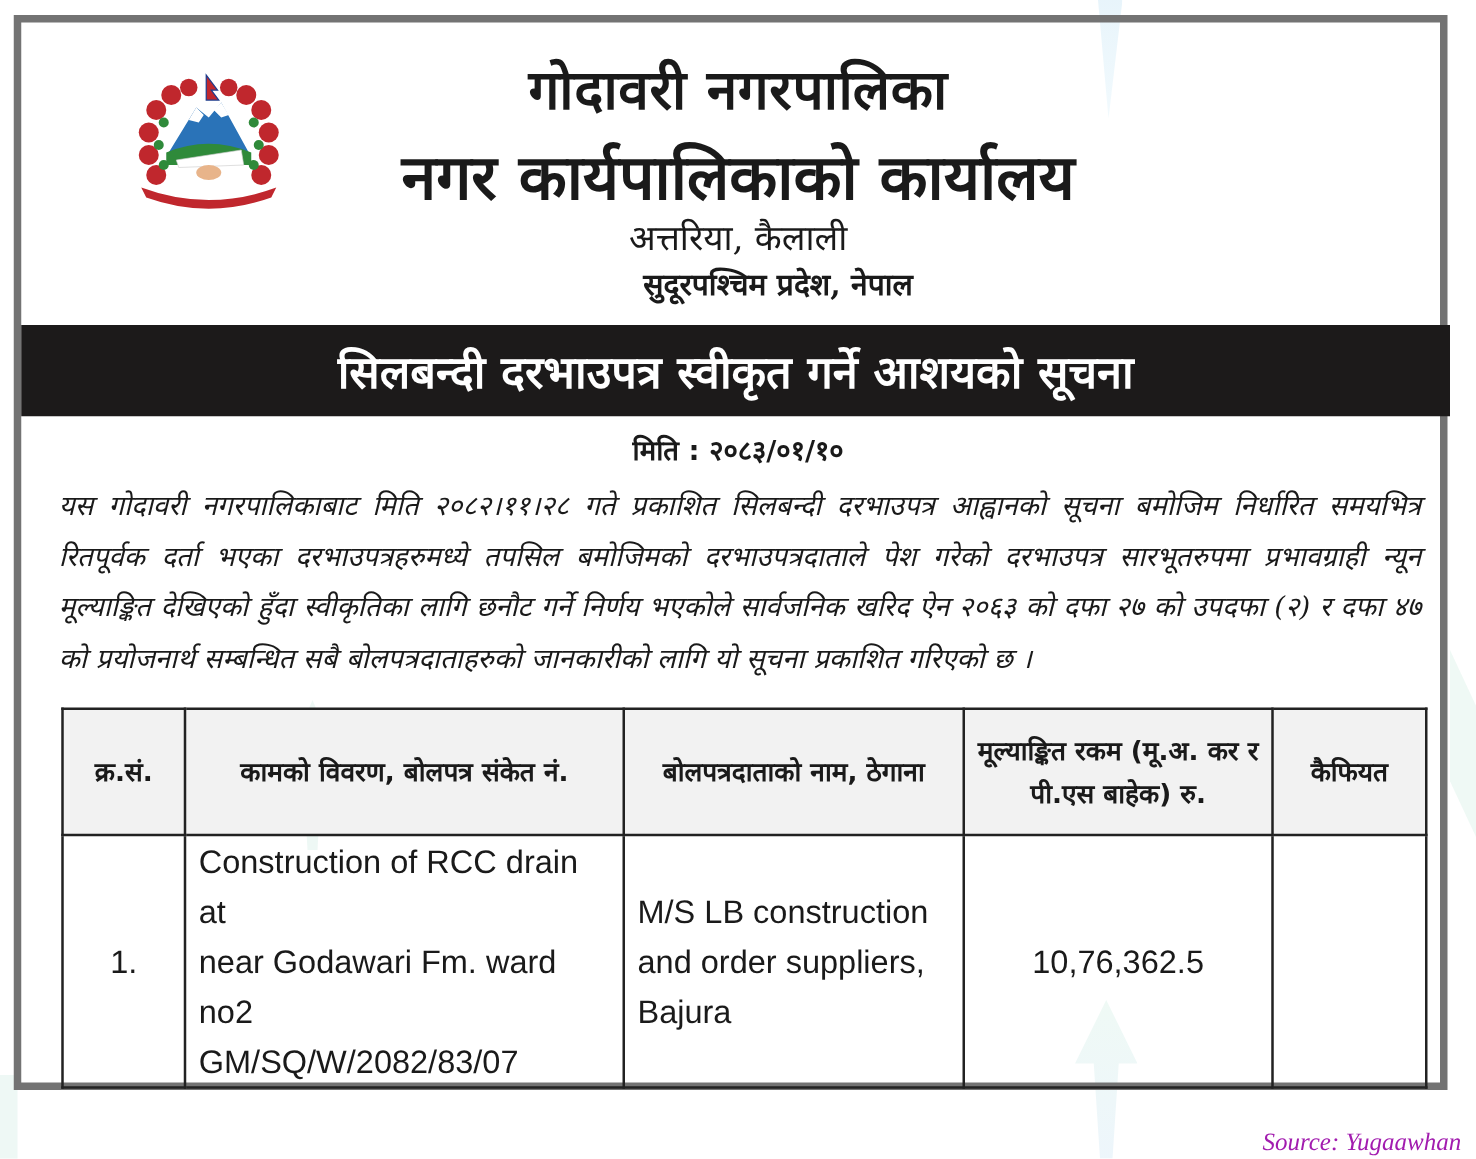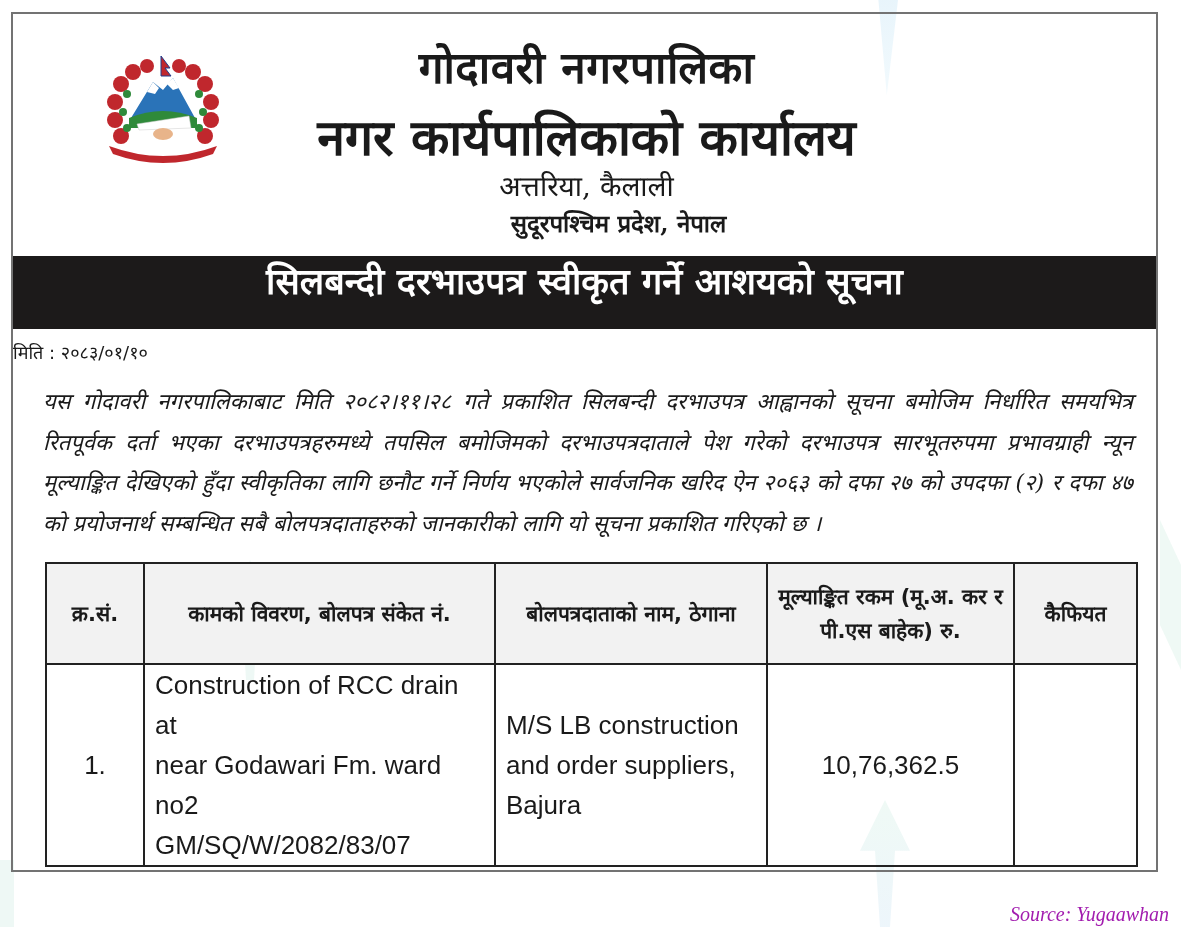--- a/index.html
+++ b/index.html
@@ -7,33 +7,33 @@
   body { position: relative; font-family: "DejaVu Serif", serif; color: #1a1a1a; }
 
   
   .wm { position: absolute; opacity: 0.18; pointer-events: none; }
   .wm-a { left: 870px; top: 0; width: 28px; height: 95px; background: linear-gradient(#7fc4e8,#b7e3f6); clip-path: polygon(30% 0,100% 0,60% 100%); }
   .wm-b { left: 0; top: 860px; width: 14px; height: 67px; background: #9fd8c6; }
   .wm-c { left: 230px; top: 560px; width: 40px; height: 120px; background: #9fd8c6; clip-path: polygon(50% 0,100% 40%,70% 40%,60% 100%,40% 100%,30% 40%,0 40%); }
   .wm-d { left: 860px; top: 800px; width: 50px; height: 127px; background: linear-gradient(#a7e0c8,#9ccbea); clip-path: polygon(50% 0,100% 40%,70% 40%,60% 100%,40% 100%,30% 40%,0 40%); }
   .wm-e { left: 1160px; top: 520px; width: 21px; height: 150px; background: #a7e0c8; clip-path: polygon(0 0,100% 30%,100% 100%,0 70%); }
 
-  .notice { position: absolute; left: 11px; top: 12px; width: 1147px; height: 860px; border: 2px solid #737373; background: transparent; padding-left: 13px; }
+  .notice { position: absolute; left: 11px; top: 12px; width: 1147px; height: 860px; border: 6px solid #737373; background: transparent; padding-left: 13px; }
 
   .emblem { position: absolute; left: 88px; top: 40px; width: 124px; height: 112px; }
 
   .title1 { position: absolute; left: 0; width: 1147px; top: 22px; text-align: center; font-family: "DejaVu Sans", sans-serif; font-weight: bold; font-size: 44px; letter-spacing: 0.5px; color: #1a1a1a; }
   .title2 { position: absolute; left: 0; width: 1147px; top: 88px; text-align: center; font-family: "DejaVu Sans", sans-serif; font-weight: bold; font-size: 50px; color: #1a1a1a; }
   .addr1 { position: absolute; left: 0; width: 1147px; top: 152px; text-align: center; font-family: "DejaVu Serif", serif; font-size: 28px; color: #1a1a1a; }
   .addr2 { position: absolute; left: 0; width: 1147px; top: 192px; text-align: center; font-family: "DejaVu Serif", serif; font-size: 24px; font-weight: bold; color: #1a1a1a; margin-left: 32px; }
 
-  .band { position: absolute; left: 0; top: 242px; width: 1143px; height: 73px; background: #1c1a1a; display: flex; align-items: flex-start; justify-content: center; }
+  .band { position: absolute; left: 0; top: 242px; width: 1143px; height: 73px; background: #1c1a1a; display: flex; align-items: center; justify-content: center; }
   .band span { color: #ffffff; font-family: "DejaVu Sans", sans-serif; font-size: 36px; font-weight: bold; }
 
-  .date { position: absolute; left: 0; width: 1147px; top: 326px; text-align: left; font-family: "DejaVu Sans", sans-serif; font-weight: normal; font-size: 18px; }
+  .date { position: absolute; left: 0; width: 1147px; top: 326px; text-align: center; font-family: "DejaVu Sans", sans-serif; font-weight: bold; font-size: 22px; }
 
   .para { position: absolute; left: 30px; top: 368px; width: 1090px; font-family: "DejaVu Serif", serif; font-size: 22px; line-height: 40.5px; text-align: justify; color: #1a1a1a; font-style: italic; }
 
   table.bids { position: absolute; left: 32px; top: 548px; width: 1091px; border-collapse: collapse; table-layout: fixed; }
   table.bids th, table.bids td { border: 2px solid #222; }
   table.bids th { height: 101px; background: #f2f2f2; font-family: "DejaVu Sans", sans-serif; font-weight: bold; font-size: 21px; text-align: center; line-height: 34px; padding: 0 6px; }
   table.bids td { height: 104px; font-family: Liberation Sans, sans-serif; font-size: 26px; line-height: 40px; padding: 0 10px; vertical-align: middle; }
   td.c-sn, td.c-amt { text-align: center; }
 
   .sign { position: absolute; right: 22px; top: 794px; font-family: "DejaVu Sans", sans-serif; font-weight: bold; font-size: 24px; }

